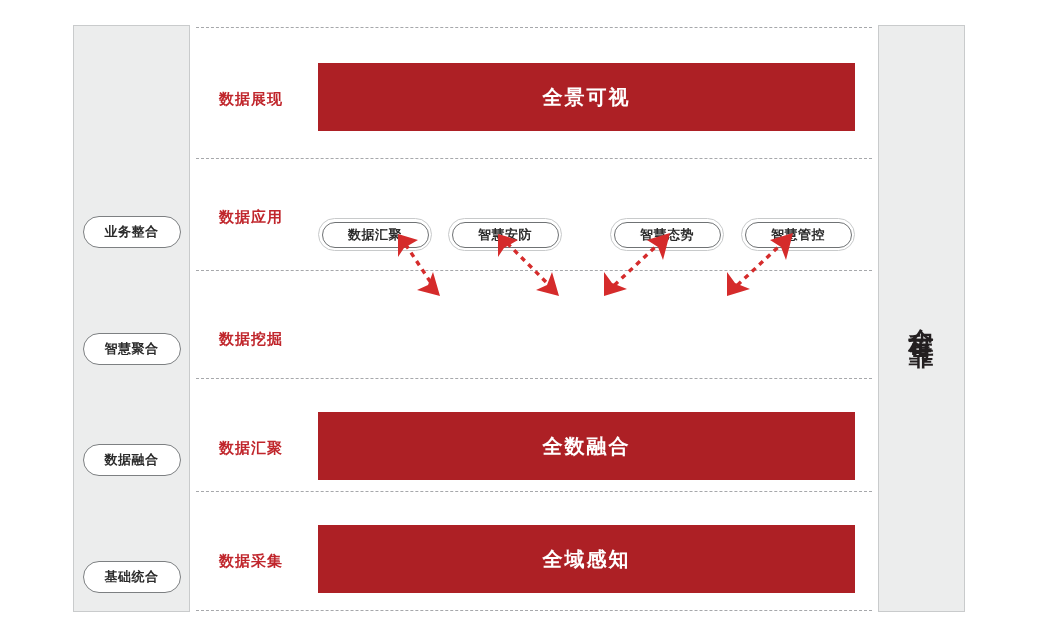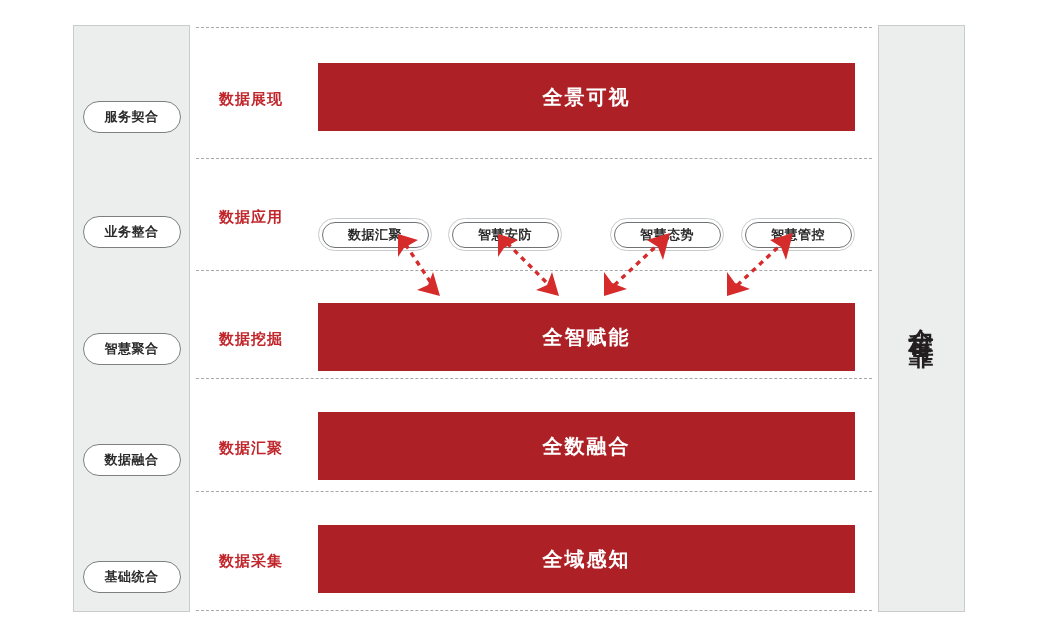--- a/index.html
+++ b/index.html
@@ -98,23 +98,20 @@
     position:absolute;left:0;top:0;width:1051px;height:636px;
     pointer-events:none;
   }
 </style>
 </head>
 <body>
 
 <div id="stage">
 
   <div id="left-sidebar">
-    <div class="side-pill" style="top:75px;">
-        <span>服务契合</span>
-      </div>
     <div class="side-pill" style="top:190px;">
         <span>业务整合</span>
       </div>
     <div class="side-pill" style="top:307px;">
         <span>智慧聚合</span>
       </div>
     <div class="side-pill" style="top:418px;">
         <span>数据融合</span>
       </div>
     <div class="side-pill" style="top:535px;justify-content:center;">
@@ -144,23 +141,20 @@
       <div class="app-pill-inner">智慧安防</div>
     </div>
     <div class="app-pill" style="left:414px;">
       <div class="app-pill-inner">智慧态势</div>
     </div>
     <div class="app-pill" style="left:545px;">
       <div class="app-pill-inner">智慧管控</div>
     </div>
 
     <div class="row-label" style="top:305px;">数据挖掘</div>
-    <div class="red-bar" style="top:278px;height:68px;">
-      <span class="red-bar-text">全智赋能</span>
-    </div>
 
     <div class="row-label" style="top:414px;">数据汇聚</div>
     <div class="red-bar" style="top:387px;height:68px;">
       <span class="red-bar-text">全数融合</span>
     </div>
 
     <div class="row-label" style="top:527px;">数据采集</div>
     <div class="red-bar" style="top:500px;height:68px;">
       <span class="red-bar-text">全域感知</span>
     </div>

